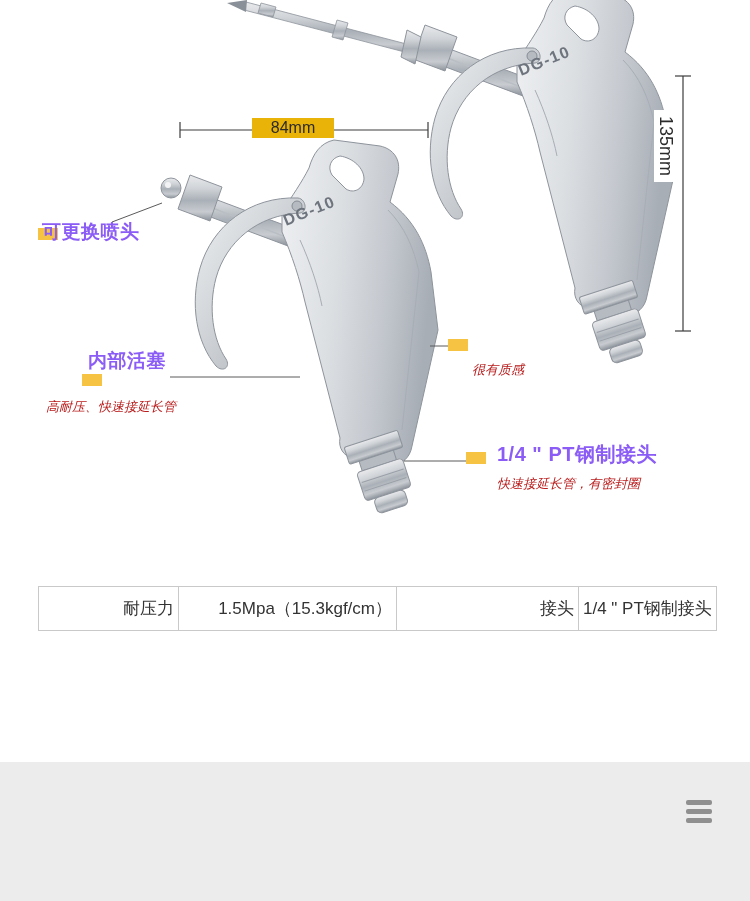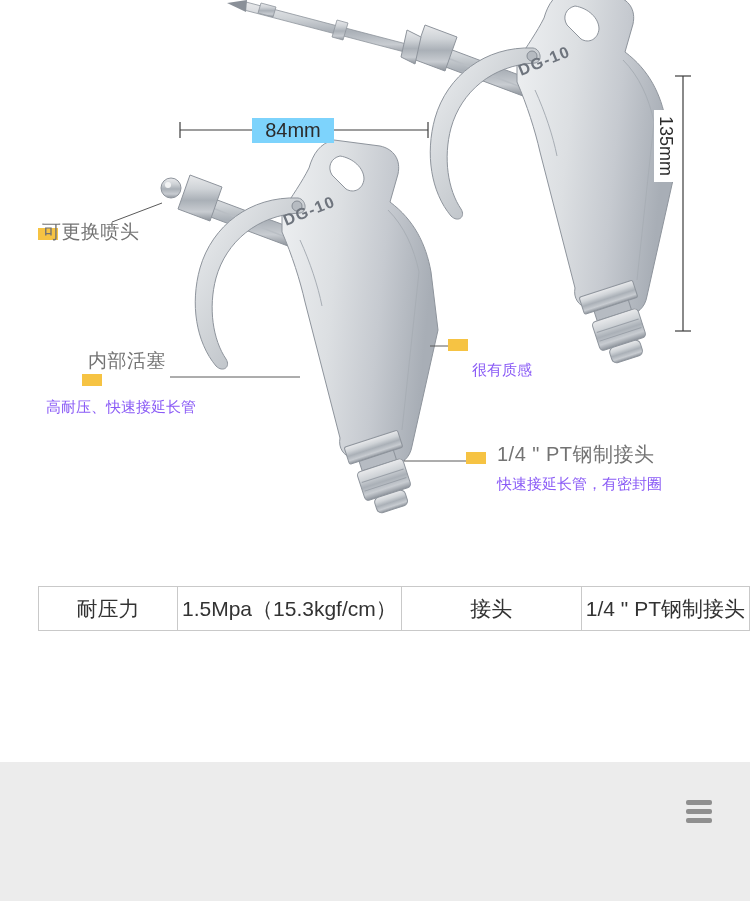--- a/index.html
+++ b/index.html
@@ -1,26 +1,26 @@
 <!DOCTYPE html>
 <html><head>
 <meta charset="utf-8">
 <style>
   html,body{margin:0;padding:0;}
   body{font-family:"Liberation Sans","DejaVu Sans",sans-serif;background:#ffffff;}
   .page{position:relative;width:750px;height:901px;background:#ffffff;overflow:hidden;}
   .illustration{position:absolute;left:0;top:0;}
-  .dim-label{position:absolute;background:#7dd3fc;color:#2b2b2b;font-size:20px;text-align:center;padding:1px 6px;z-index:2;}
+  .dim-label{position:absolute;background:#eab308;color:#2b2b2b;font-size:16px;text-align:center;padding:1px 6px;z-index:2;}
   .dim-label-v{position:absolute;background:#ffffff;color:#2b2b2b;font-size:18px;padding:1px 6px;transform:rotate(90deg);transform-origin:left top;z-index:2;white-space:nowrap;}
-  .callout-title{position:absolute;color:#737373;font-size:19px;font-weight:400;letter-spacing:.5px;z-index:2;white-space:nowrap;}
+  .callout-title{position:absolute;color:#8b5cf6;font-size:19px;font-weight:700;letter-spacing:.5px;z-index:2;white-space:nowrap;}
   .callout-title.big{font-size:20px;}
-  .callout-sub{position:absolute;color:#8b5cf6;font-size:15px;z-index:2;white-space:nowrap;}
+  .callout-sub{position:absolute;color:#b91c1c;font-size:13px;z-index:2;white-space:nowrap;font-style:italic;}
   .mark{position:absolute;width:20px;height:12px;background:#f6c343;z-index:1;}
   .spec{position:absolute;left:38px;top:586px;border-collapse:collapse;table-layout:fixed;z-index:2;}
-  .spec td{border:1px solid #c9c9c9;height:43px;text-align:center;font-size:21px;color:#333333;padding:0 4px;overflow:hidden;white-space:nowrap;}
+  .spec td{border:1px solid #c9c9c9;height:43px;text-align:right;font-size:17px;color:#333333;padding:0 4px;overflow:hidden;white-space:nowrap;}
   .footer{position:absolute;left:0;top:762px;width:750px;height:139px;background:#ececec;}
   .menu{position:absolute;left:686px;top:800px;width:28px;height:26px;cursor:pointer;z-index:3;}
   .menu span{display:block;width:26px;height:5px;background:#8f8f8f;border-radius:2px;margin-bottom:4px;}
 </style>
 </head>
 <body>
 
 <div class="page">
 
   <svg class="illustration" width="750" height="760" viewBox="0 0 750 760" xmlns="http://www.w3.org/2000/svg">

